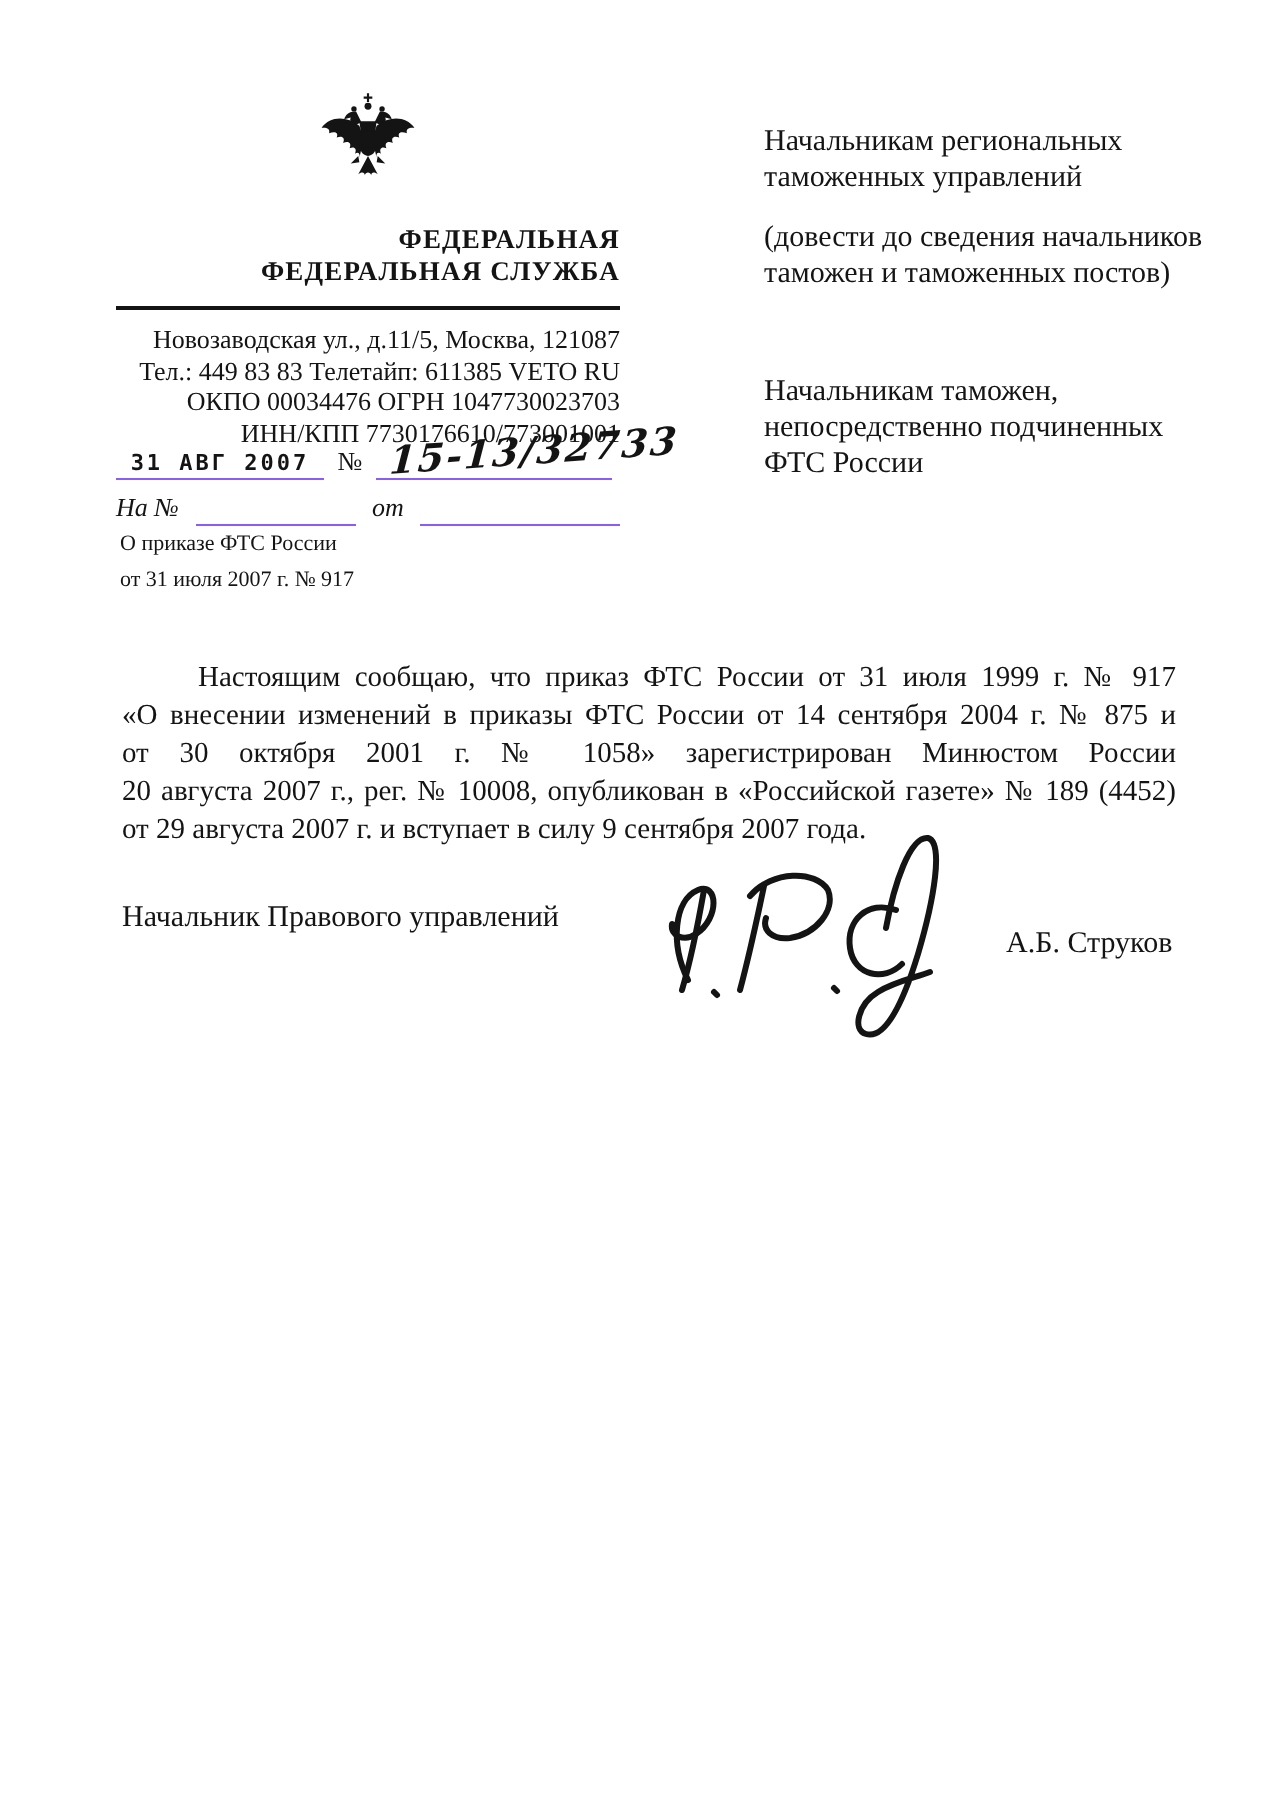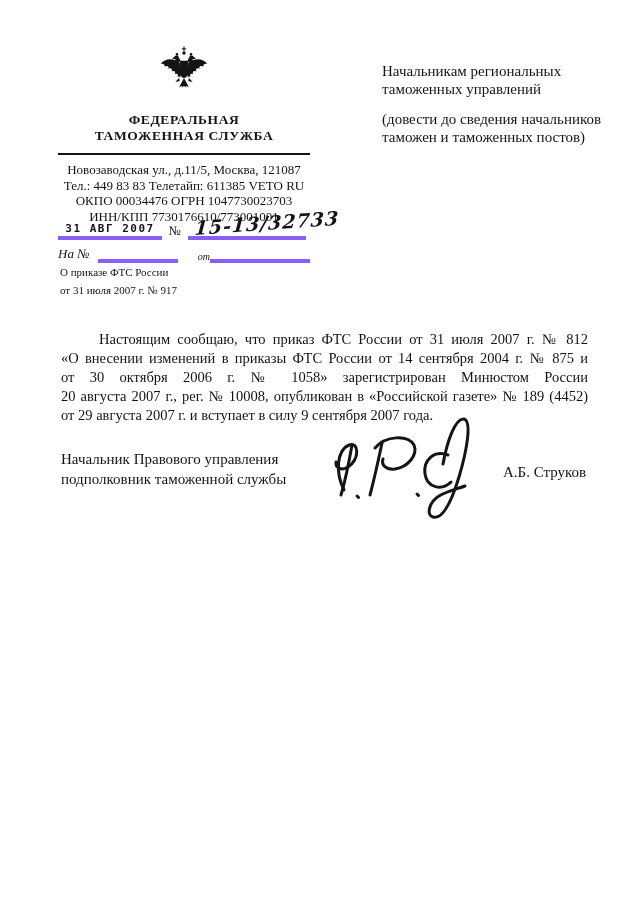--- a/index.html
+++ b/index.html
@@ -9,60 +9,60 @@
     margin:0 auto;
     background:#ffffff;
     color:#141414;
     font-family:"Liberation Serif", serif;
     overflow:hidden;
   }
 
   
   .letterhead {
     position:absolute; left:58px; top:42px; width:252px;
-    text-align:center;
+    text-align:right;
   }
   .emblem { display:block; margin:0 auto; width:54px; height:60px; }
   .org-name {
     margin-top:10px;
     font-weight:bold; font-size:13.5px; line-height:16px;
     letter-spacing:0.6px;
   }
   .lh-rule {
     border:none; border-top:2px solid #141414;
     margin:9px 0 7px 0;
   }
   .addr { font-size:13px; line-height:15.5px; }
 
   
   .refblock { position:absolute; left:58px; top:219px; width:252px; font-size:12px; }
   .ref-row { display:flex; align-items:flex-end; }
   .ref-row1 { height:21px; }
   .ref-row2 { height:22px; margin-top:1px;font-style:italic; }
-  .cell-line { border-bottom:4px solid #8b5cf6; }
+  .cell-line { border-bottom:1px solid #8b5cf6; }
   .date-cell { width:104px; text-align:center; position:relative; }
   .stamp {
     font-family:"DejaVu Sans Mono", monospace;
     font-weight:bold; font-size:11px; letter-spacing:1.5px;
     white-space:nowrap;
   }
   .no-label { width:26px; text-align:center; font-size:13px; padding-bottom:1px; }
   .num-cell { width:118px; position:relative; }
   .handwritten {
     position:absolute; left:6px; bottom:-3px;
     font-family:"DejaVu Serif", serif;
     font-style:italic; font-weight:bold;
     font-size:19px; white-space:nowrap;
     transform:rotate(-4deg) skewX(-8deg);
     transform-origin:left bottom;
     letter-spacing:1px;
   }
   .na-label { width:40px; font-size:13px; padding-bottom:1px; }
   .blank1 { width:80px; margin-right:8px; }
-  .ot-label { width:24px; font-size:10px; padding-bottom:1px;text-align:right; }
+  .ot-label { width:24px; font-size:13px; padding-bottom:1px; }
   .blank2 { flex:1; }
 
   
   .subject { position:absolute; left:60px; top:263px; width:260px;
     font-size:11px; line-height:18px; font-weight:normal; }
 
   
   .recipients { position:absolute; left:382px; top:62px; width:232px;
     font-size:15px; line-height:18px; }
   .recipients p { margin:0; }
@@ -111,21 +111,21 @@
         <ellipse cx="50" cy="47" rx="8.5" ry="12"></ellipse>
 
         <path d="M41,59 l-7,7 l8,-1 z"></path>
         <path d="M59,59 l7,7 l-8,-1 z"></path>
 
         <path d="M50,59 l-9,17 c3,-2.5 6,-2 6,1 c1,-3.5 5,-3.5 6,0 c0,-3 3,-3.5 6,-1 z"></path>
       </g>
     </svg>
     <div class="org-name">
       <div>ФЕДЕРАЛЬНАЯ</div>
-      <div>ТАМОЖЕННАЯ СЛУЖБА</div>
+      <div>ФЕДЕРАЛЬНАЯ СЛУЖБА</div>
     </div>
     <hr class="lh-rule">
     <div class="addr">
       <div>Новозаводская ул., д.11/5, Москва, 121087</div>
       <div>Тел.: 449 83 83  Телетайп: 611385 VETO RU</div>
       <div>ОКПО 00034476   ОГРН 1047730023703</div>
       <div>ИНН/КПП 7730176610/773001001</div>
     </div>
   </div>
 
@@ -148,33 +148,33 @@
   </div>
 
   <div class="subject">
     <div>О приказе ФТС России</div>
     <div>от 31 июля 2007 г. № 917</div>
   </div>
 
   <div class="recipients">
     <p>Начальникам региональных таможенных управлений</p>
     <p class="rec-note">(довести до сведения начальников таможен и таможенных постов)</p>
+    <p class="rec-2">Начальникам таможен, непосредственно подчиненных ФТС России</p>
   </div>
 
   <div class="body-text">
-    <div class="jline jline-first">Настоящим сообщаю, что приказ ФТС России от 31 июля 2007 г. № 812</div>
+    <div class="jline jline-first">Настоящим сообщаю, что приказ ФТС России от 31 июля 1999 г. № 917</div>
     <div class="jline">«О внесении изменений в приказы ФТС России от 14 сентября 2004 г. № 875 и</div>
-    <div class="jline">от 30 октября 2006 г. № 1058» зарегистрирован Минюстом России</div>
+    <div class="jline">от 30 октября 2001 г. № 1058» зарегистрирован Минюстом России</div>
     <div class="jline">20 августа 2007 г., рег. № 10008, опубликован в «Российской газете» № 189 (4452)</div>
     <div class="jline jline-last">от 29 августа 2007 г. и вступает в силу 9 сентября 2007 года.</div>
   </div>
 
   <div class="sign-title">
-    <div>Начальник Правового управления</div>
-    <div>подполковник таможенной службы</div>
+    <div>Начальник Правового управлений</div>
   </div>
 
   <svg class="sign-svg" viewBox="0 0 168 120" aria-hidden="true">
     <g fill="none" stroke="#141414" stroke-width="3" stroke-linecap="round">
 
       <path d="M28,80 C19,62 21,40 33,35 C43,31 44,49 32,57 C26,61 19,58 20,52"></path>
       <path d="M36,35 C33,52 30,68 25,85"></path>
       <path d="M41,86 l1.5,1.5"></path>
 
       <path d="M66,33 C62,52 58,70 54,85"></path>

